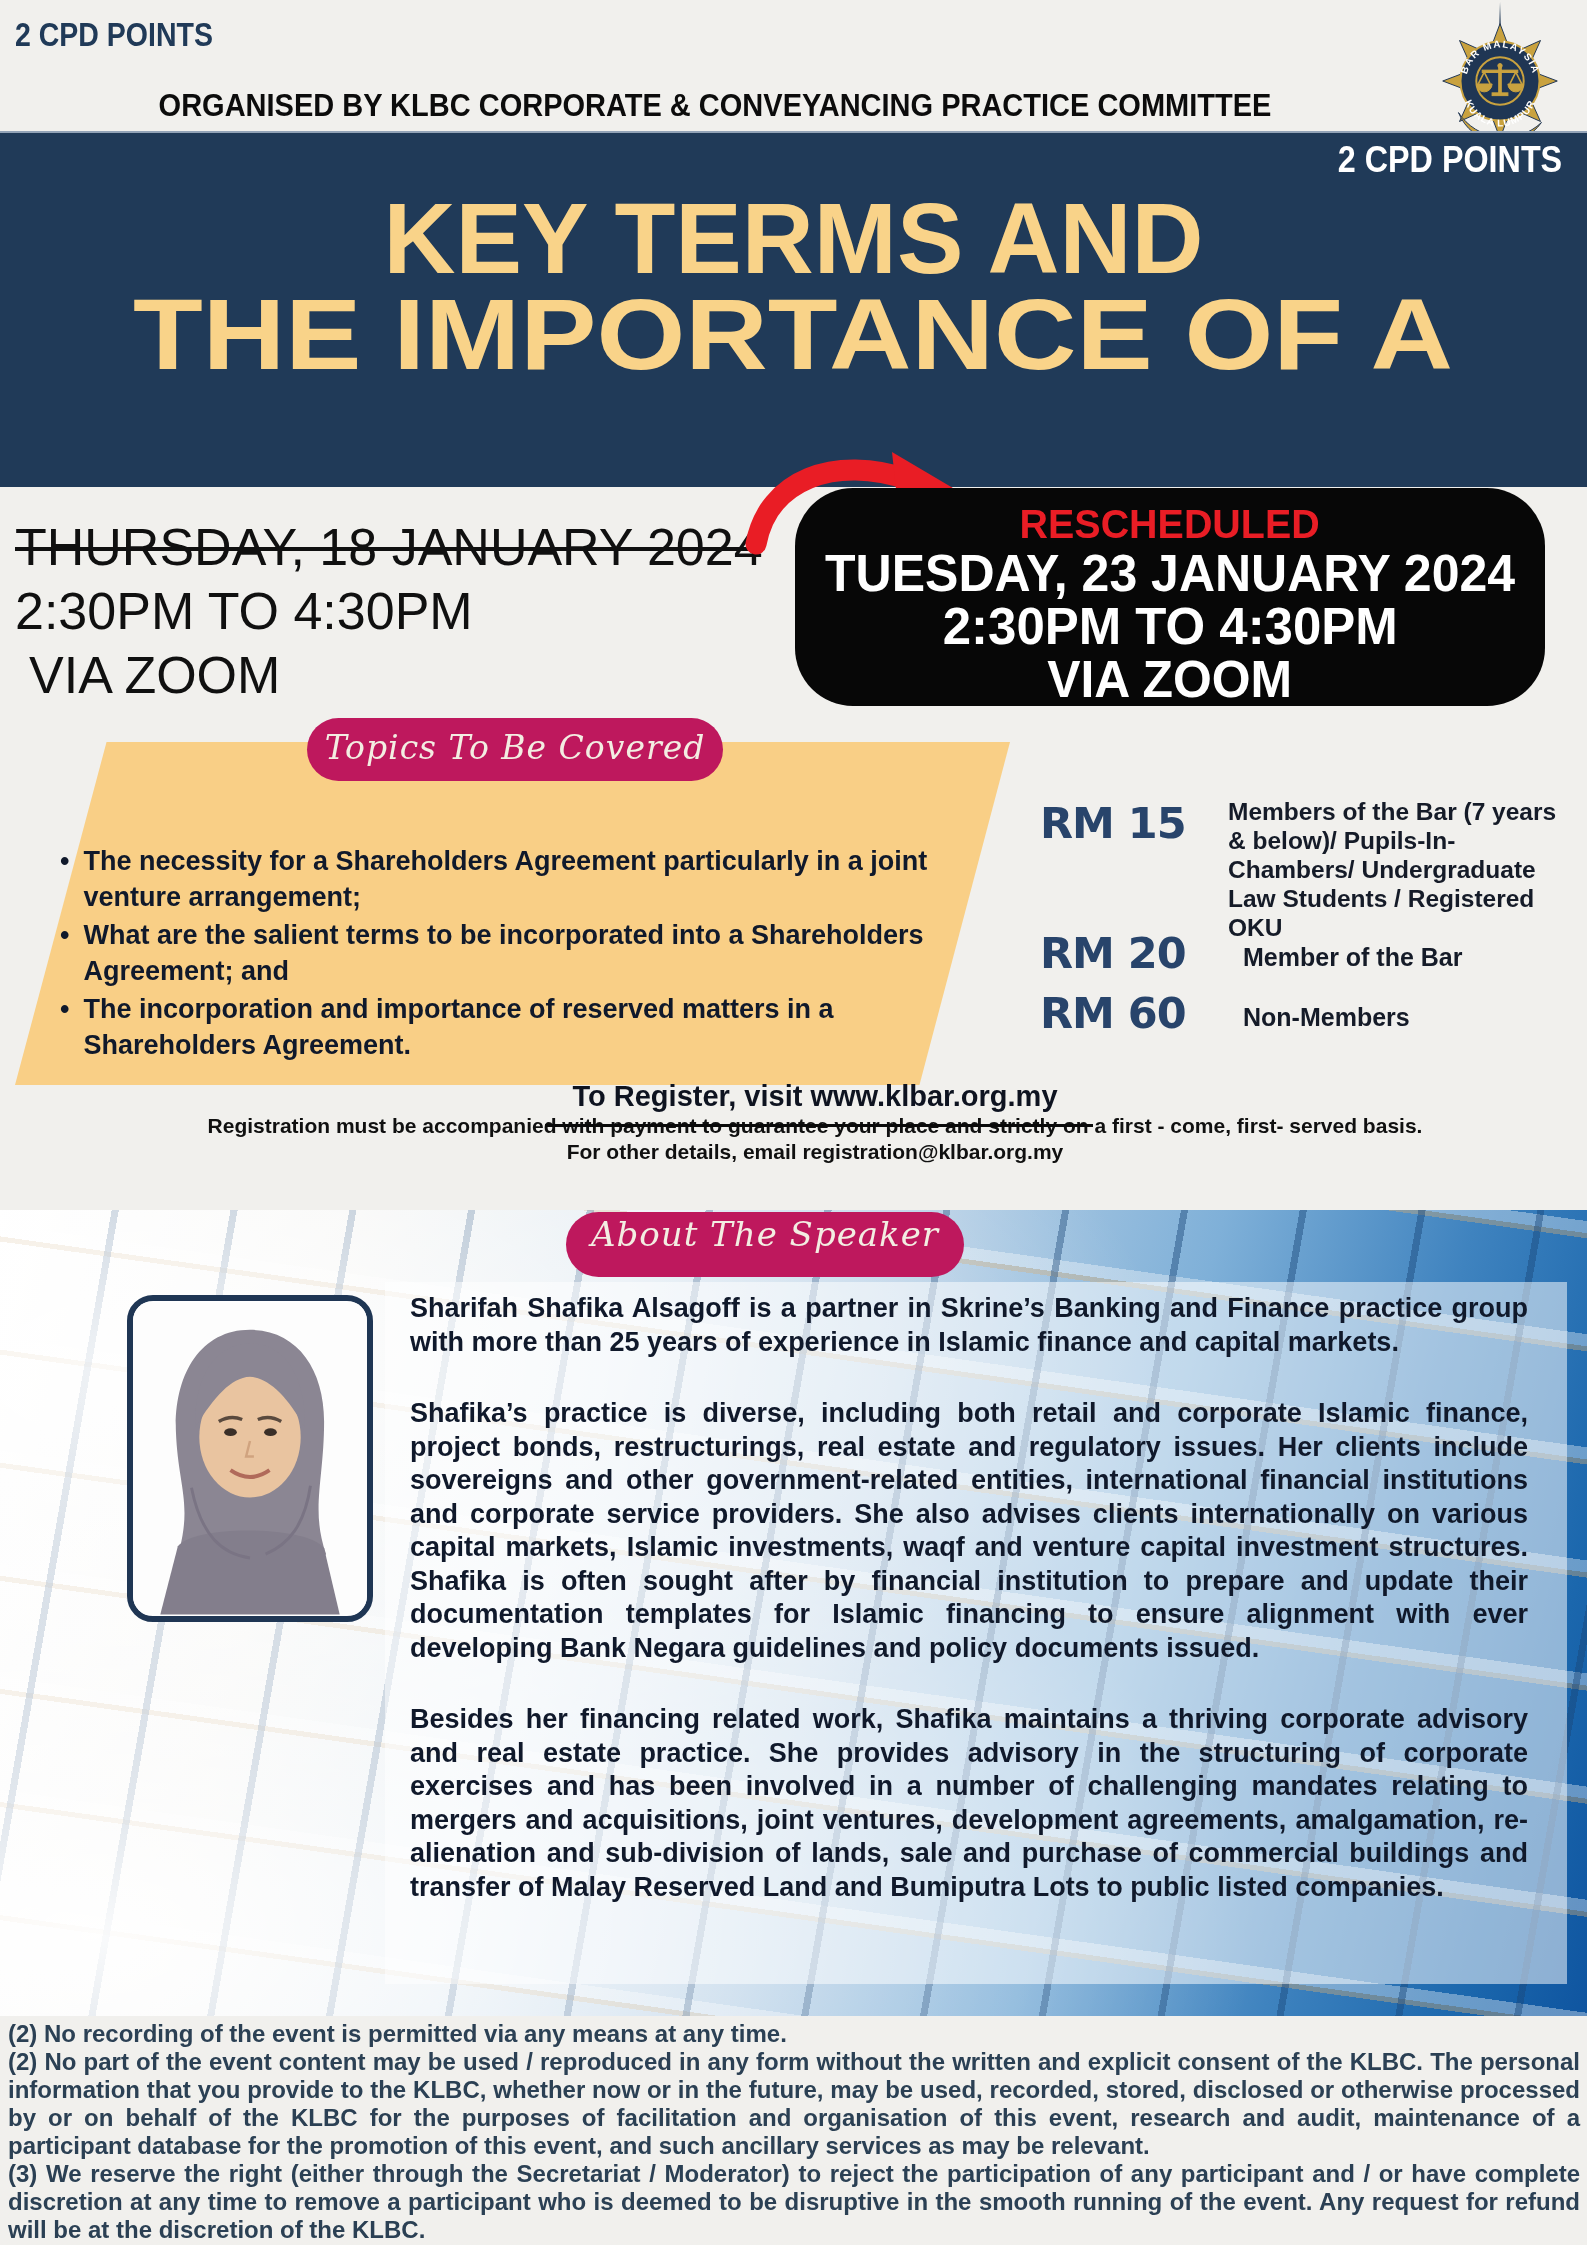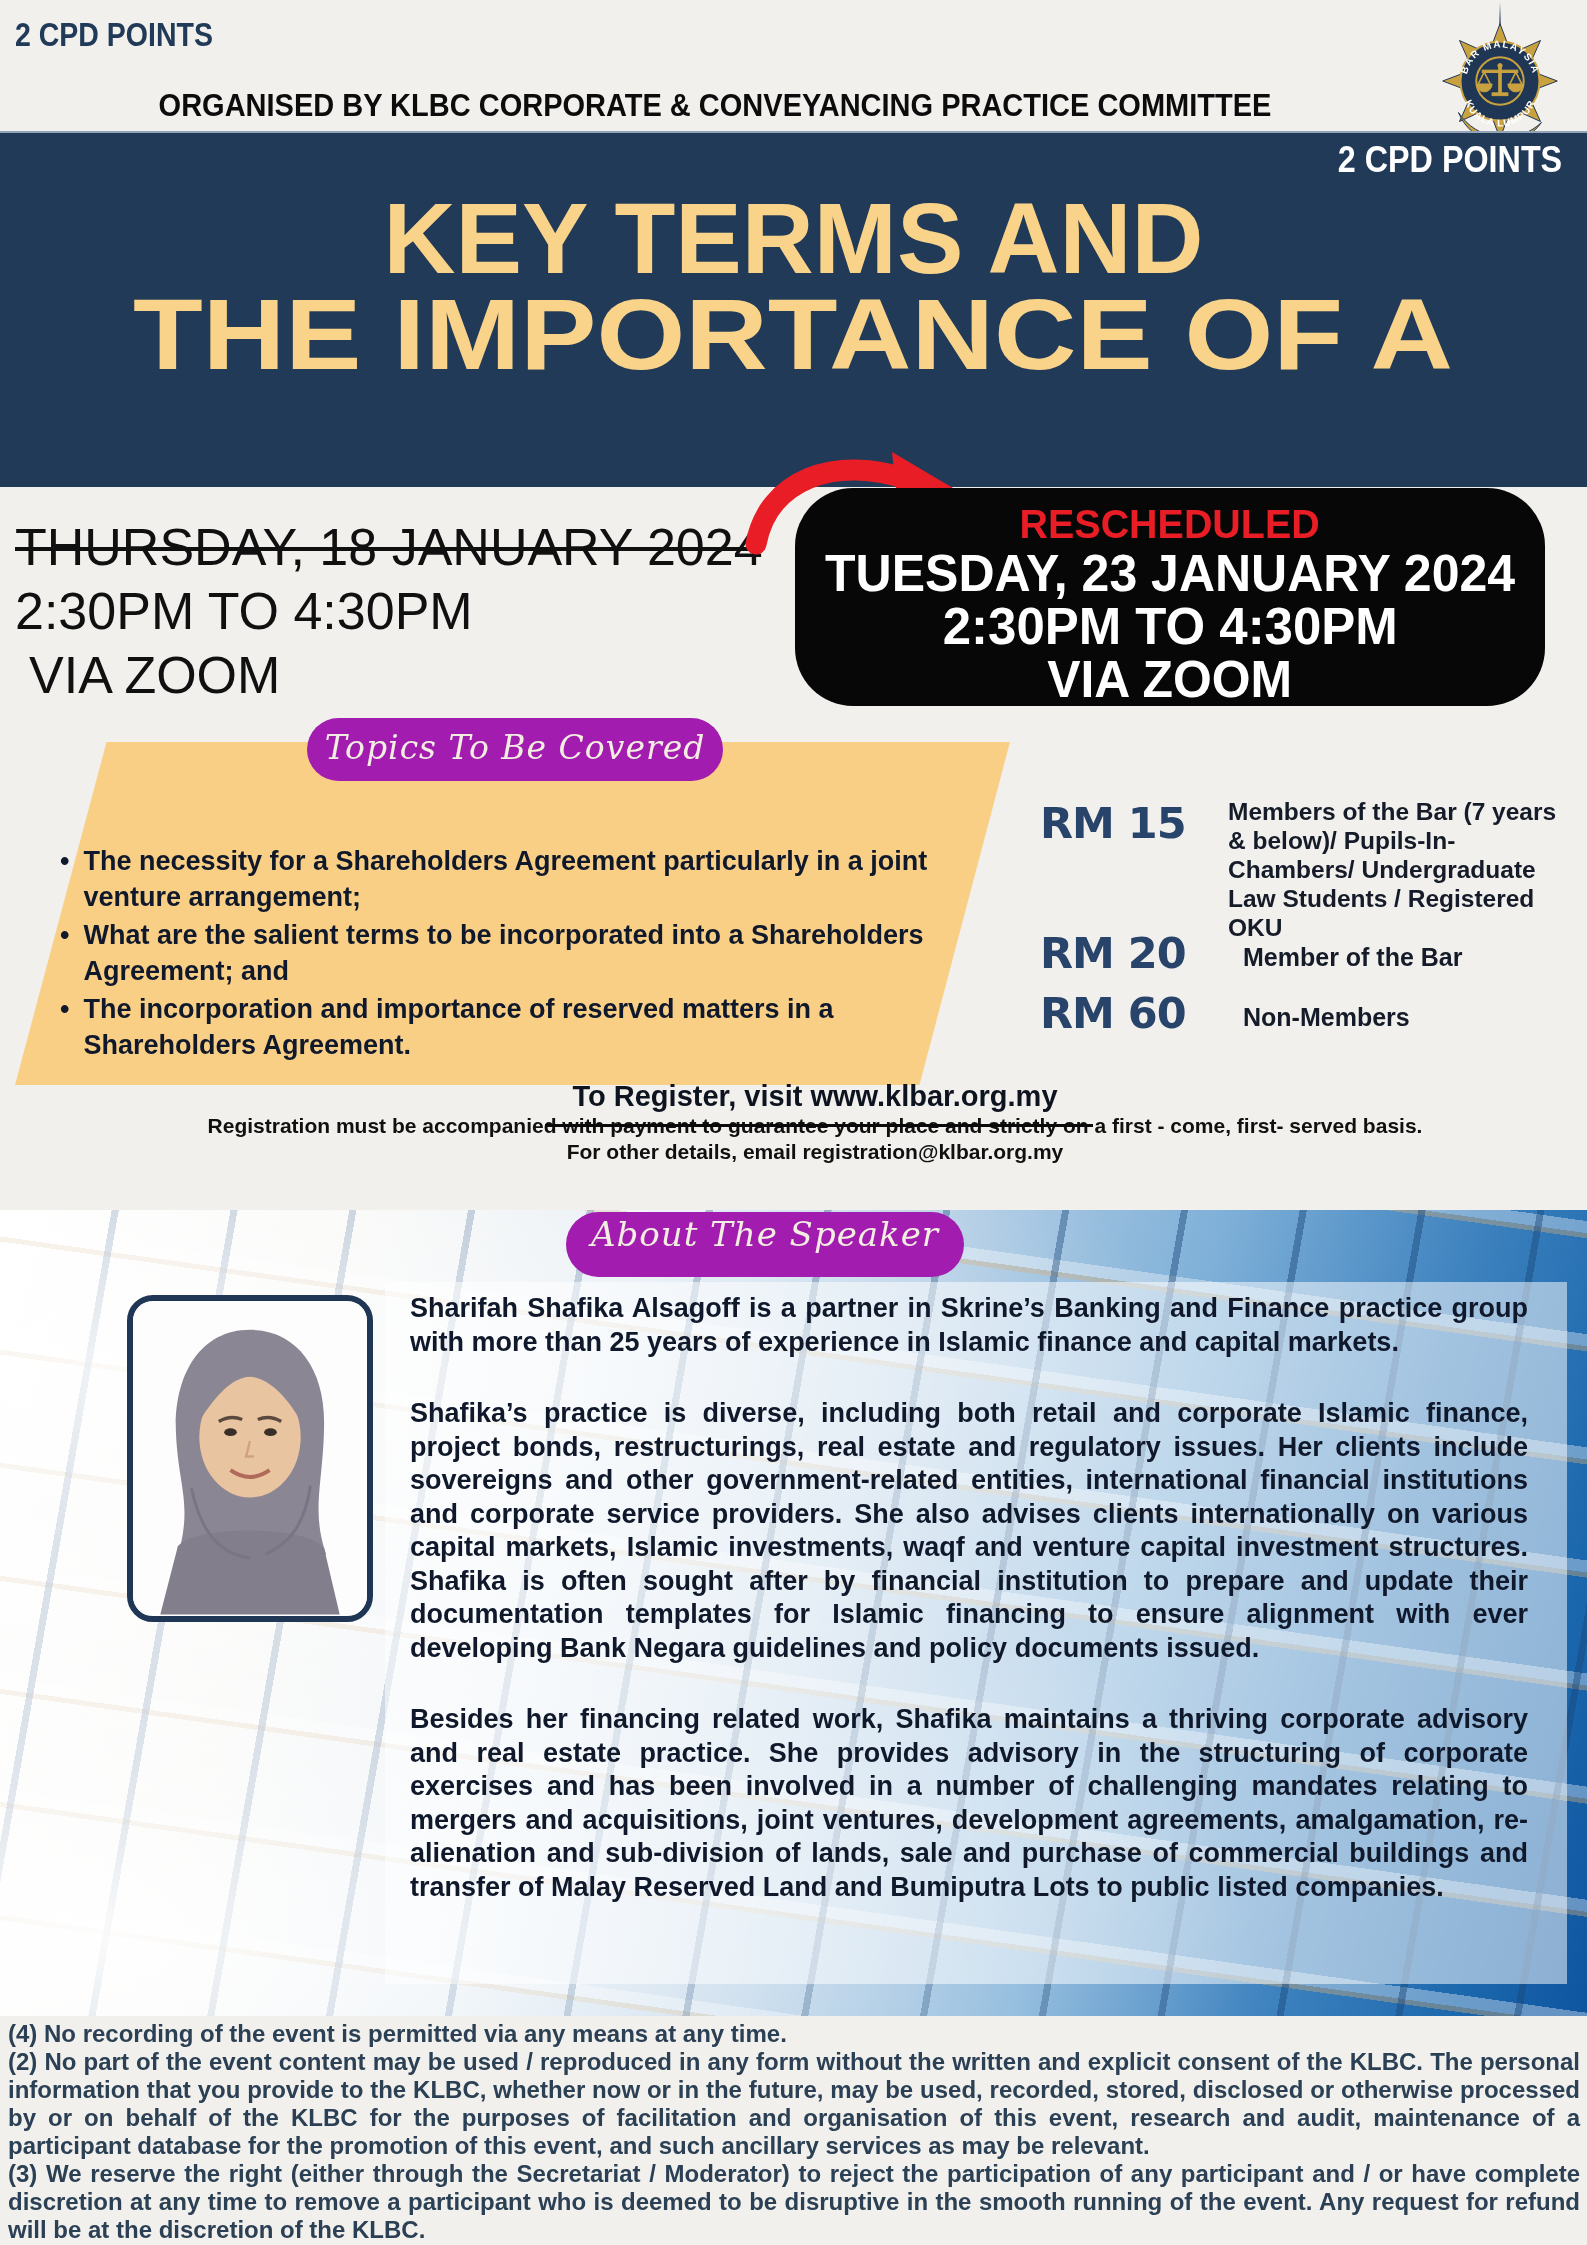--- a/index.html
+++ b/index.html
@@ -29,21 +29,21 @@
   .old-mode{padding-left:14px;}
 
   
   .resched{left:795px;top:488px;width:750px;height:218px;background:#070707;border-radius:58px;
            text-align:center;padding-top:12px;box-sizing:border-box;}
   .res-label{font-size:38px;line-height:46px;font-weight:700;color:#E91D25;}
   .res-line{font-size:50px;line-height:53px;font-weight:700;color:#ffffff;}
   .arrow-svg{left:742px;top:446px;width:250px;height:112px;}
 
   
-  .pill{background:#a21caf;border-radius:34px;color:#F3EDE2;text-align:center;
+  .pill{background:#be185d;border-radius:34px;color:#F3EDE2;text-align:center;
         font-family:"DejaVu Serif", serif;font-style:italic;box-sizing:border-box;}
   .topics-pill{left:307px;top:718px;width:416px;height:63px;font-size:33px;padding-top:10px;letter-spacing:1px;}
   .fee-pill{left:1096px;top:712px;width:414px;height:62px;font-size:33px;padding-top:10px;letter-spacing:1px;}
   .about-pill{left:566px;top:1212px;width:398px;height:65px;font-size:34px;padding-top:2px;letter-spacing:1px;}
 
   
   .topics-panel{left:15px;top:742px;width:995px;height:343px;background:#F9CF86;
                 clip-path:polygon(9.2% 0,100% 0,90.9% 100%,0 100%);}
   .topics-list{left:60px;top:815px;width:880px;color:#10192B;font-size:27px;font-weight:700;line-height:36px;margin-top:28px;}
   .topic-item{display:flex;margin:0 0 2px 0;}
@@ -187,18 +187,18 @@
     </svg>
   </div>
 
   <div class="abs bio-text">
     <p>Sharifah Shafika Alsagoff is a partner in Skrine’s Banking and Finance practice group with more than 25 years of experience in Islamic finance and capital markets.</p>
     <p>Shafika’s practice is diverse, including both retail and corporate Islamic finance, project bonds, restructurings, real estate and regulatory issues. Her clients include sovereigns and other government-related entities, international financial institutions and corporate service providers. She also advises clients internationally on various capital markets, Islamic investments, waqf and venture capital investment structures. Shafika is often sought after by financial institution to prepare and update their documentation templates for Islamic financing to ensure alignment with ever developing Bank Negara guidelines and policy documents issued.</p>
     <p>Besides her financing related work, Shafika maintains a thriving corporate advisory and real estate practice. She provides advisory in the structuring of corporate exercises and has been involved in a number of challenging mandates relating to mergers and acquisitions, joint ventures, development agreements, amalgamation, re-alienation and sub-division of lands, sale and purchase of commercial buildings and transfer of Malay Reserved Land and Bumiputra Lots to public listed companies.</p>
   </div>
 
   <div class="abs footer">
-    <p>(4) No recording of the event is permitted via any means at any time.</p>
+    <p>(2) No recording of the event is permitted via any means at any time.</p>
     <p>(2) No part of the event content may be used / reproduced in any form without the written and explicit consent of the KLBC. The personal information that you provide to the KLBC, whether now or in the future, may be used, recorded, stored, disclosed or otherwise processed by or on behalf of the KLBC for the purposes of facilitation and organisation of this event, research and audit, maintenance of a participant database for the promotion of this event, and such ancillary services as may be relevant.</p>
     <p>(3) We reserve the right (either through the Secretariat / Moderator) to reject the participation of any participant and / or have complete discretion at any time to remove a participant who is deemed to be disruptive in the smooth running of the event. Any request for refund will be at the discretion of the KLBC.</p>
   </div>
 
 </div>
 
 </body></html>

